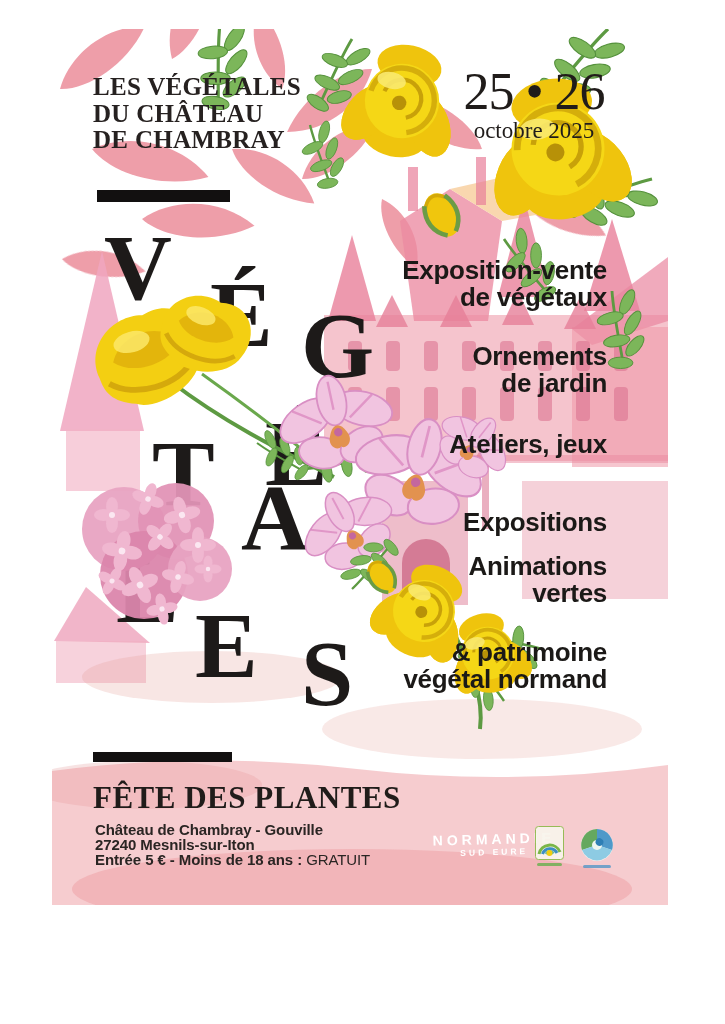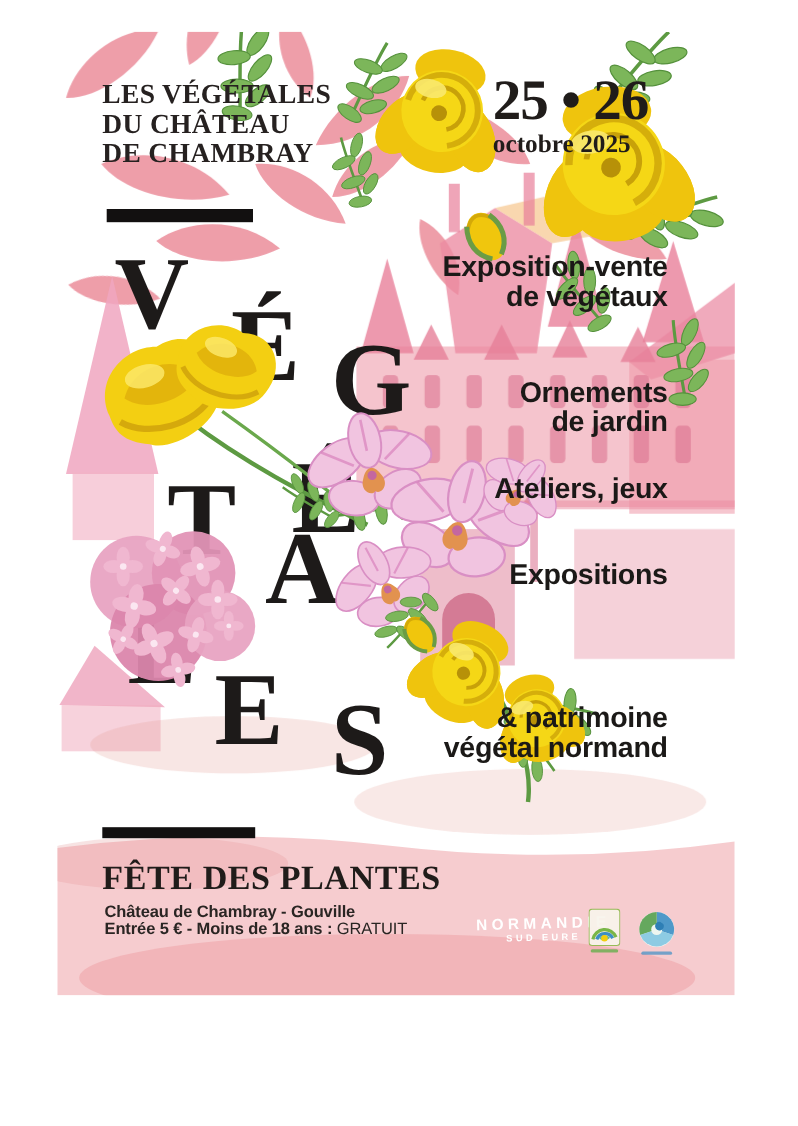--- a/index.html
+++ b/index.html
@@ -42,34 +42,34 @@
   .title{
     position:absolute;left:41px;top:45px;
     font-family:"Liberation Serif", serif;font-weight:700;
     font-size:25px;line-height:26.5px;letter-spacing:.3px;color:#262120;
   }
   .rule{position:absolute;background:#121010;}
   .rule-top{left:45px;top:161px;width:133px;height:12px;}
   .rule-bottom{left:41px;top:723px;width:139px;height:10px;}
 
   .dateblock{
-    position:absolute;left:396px;top:36px;width:172px;
-    font-family:"Liberation Serif", serif;font-weight:700;color:#201c1a;
+    position:absolute;left:396px;top:36px;width:172px;text-align:center;
+    font-family:"Liberation Serif", serif;font-weight:400;color:#201c1a;
   }
   .date-days{display:block;font-size:52px;line-height:54px;letter-spacing:-1px;}
   .date-month{display:block;font-size:23px;line-height:23px;}
   .date-hours{display:block;font-size:23px;line-height:23px;}
 
   
   .feat{
     position:absolute;right:61px;width:380px;text-align:right;
     font-weight:700;font-size:26px;line-height:27px;letter-spacing:-.3px;color:#1b1917;
   }
   .feat span{display:block;}
-  .feat-1{top:200px;}
+  .feat-1{top:228px;}
   .feat-2{top:314px;}
   .feat-3{top:402px;}
   .feat-4{top:480px;}
   .feat-5{top:524px;}
   .feat-6{top:610px;}
 
   
   .event-name{
     position:absolute;left:41px;top:748px;
     font-family:"Liberation Serif", serif;font-weight:700;
@@ -332,30 +332,35 @@
   <div class="feat feat-2">
     <span>Ornements</span>
     <span>de jardin</span>
   </div>
   <div class="feat feat-3">
     <span>Ateliers, jeux</span>
   </div>
   <div class="feat feat-4">
     <span>Expositions</span>
   </div>
+  <div class="feat feat-5">
+    <span>Animations</span>
+    <span>vertes</span>
+  </div>
   <div class="feat feat-6">
     <span>&amp; patrimoine</span>
     <span>végétal normand</span>
   </div>
 
   <div class="rule rule-bottom"></div>
   <div class="event-name">FÊTE DES PLANTES</div>
 
   <div class="address">
     <div>Château de Chambray - Gouville</div>
+    <div>27240 Mesnils-sur-Iton</div>
     <div><span>Entrée 5 € - Moins de 18 ans : </span><span class="free">GRATUIT</span></div>
   </div>
 
   <div class="norm">
     <span class="norm-1">NORMANDIE</span>
     <span class="norm-2">SUD EURE</span>
   </div>
 
   <svg class="logo1" viewBox="0 0 29 42">
     <rect x="0.5" y="0.5" width="28" height="33" rx="3" fill="#f8f5ec" opacity="0.92" stroke="#8fba4e" stroke-width="1"></rect>

